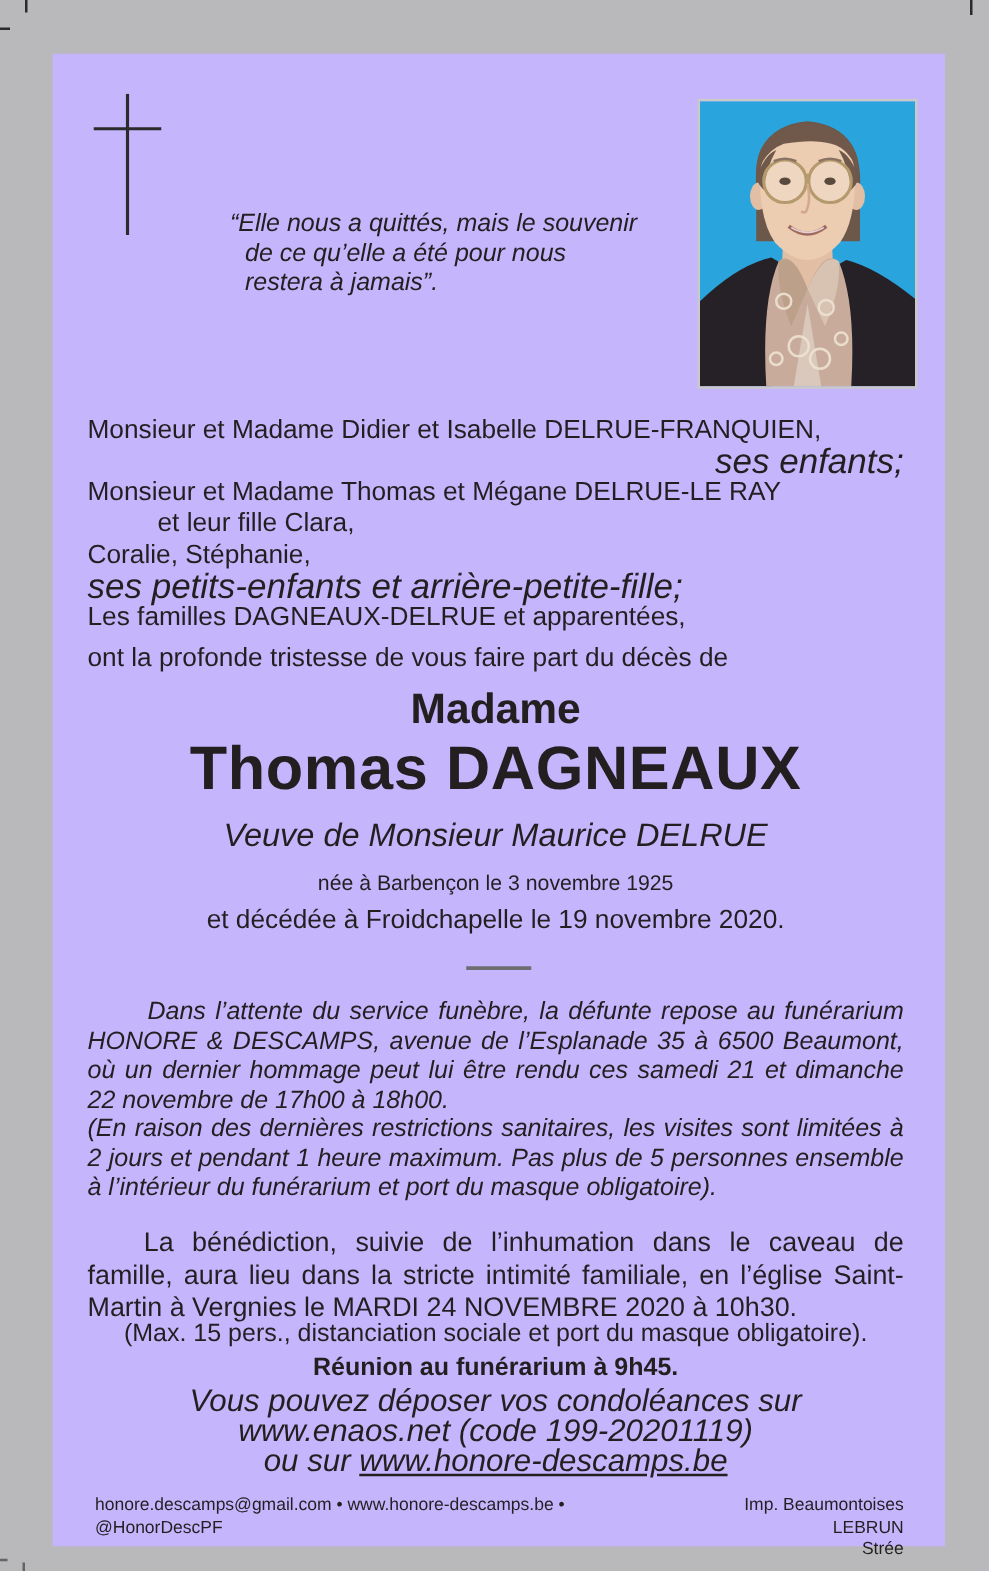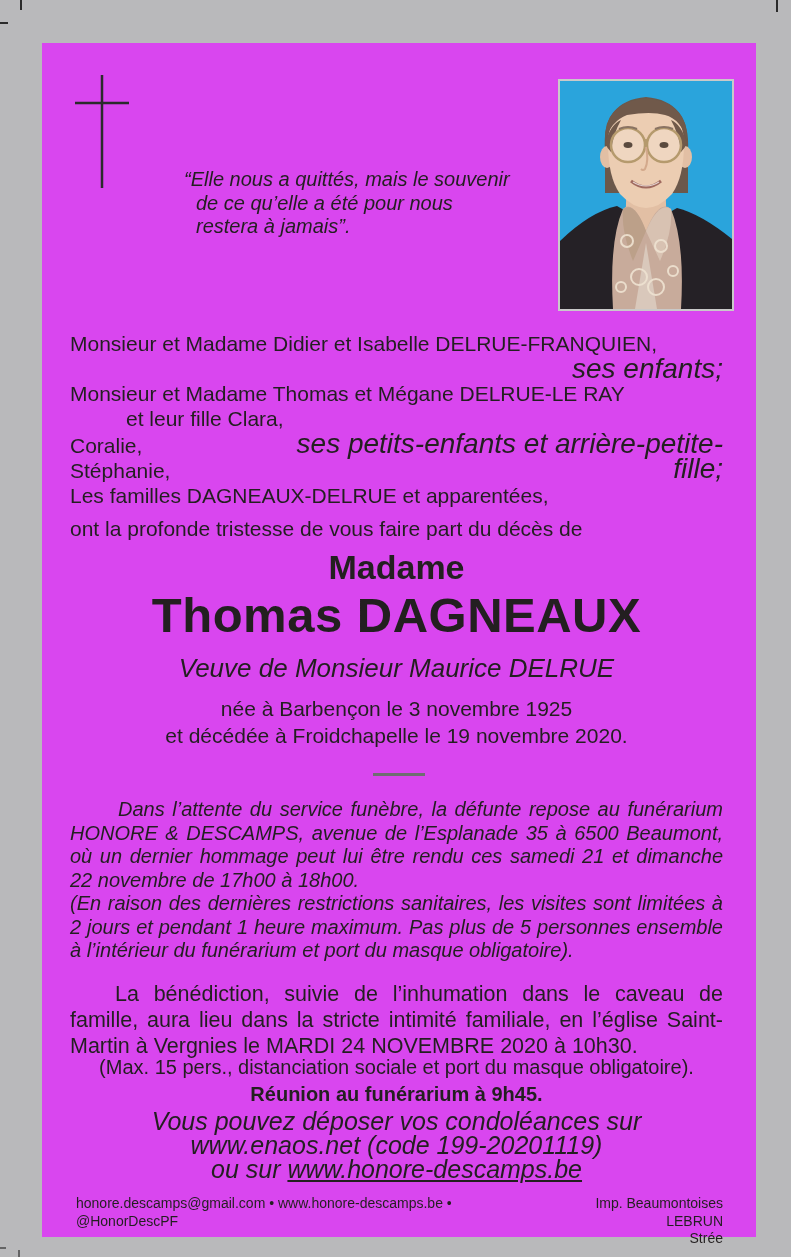--- a/index.html
+++ b/index.html
@@ -7,46 +7,46 @@
     width:791px;height:1257px;
     background:#b9b9bb;
     font-family:"Liberation Sans",sans-serif;
     color:#231f20;
     position:relative;
     overflow:hidden;
   }
   .crop{position:absolute;background:#2b2b2b;}
   .card{
     position:absolute;left:42px;top:43px;width:714px;height:1194px;
-    background:#d946ef;
+    background:#c4b5fd;
   }
   .abs{position:absolute;}
   .cross{left:32px;top:32px;width:56px;height:116px;}
   .quote{
     left:142px;top:125px;width:350px;
     font-style:italic;font-size:20px;line-height:23.5px;
     white-space:pre-line;
     padding-left:12px;text-indent:-12px;
   }
   .photo-frame{
     left:516px;top:36px;width:172px;height:228px;
     border:2px solid #c9c9c9;
   }
   .photo-frame svg{display:block;width:100%;height:100%;}
   .family{left:28px;right:33px;top:288px;font-size:21px;line-height:25px;}
   .family .rel{font-style:italic;font-size:28px;text-align:right;}
   .family .indent{padding-left:56px;}
-  .family .row{display:flex;justify-content:flex-end;align-items:baseline;}
+  .family .row{display:flex;justify-content:flex-end;align-items:baseline;flex-direction:column;}
   .family .mt10{}
   .family .mt8{margin-top:8px;}
   .center{left:28px;right:33px;text-align:center;}
   .title-madame{top:507px;font-weight:bold;font-size:34px;line-height:1;}
   .title-name{top:548px;font-weight:bold;font-size:49px;line-height:1;letter-spacing:.5px;}
   .widow{top:612px;font-style:italic;font-size:26px;line-height:1;}
-  .birth{top:655px;font-size:21px;line-height:1;}
+  .birth{top:655px;font-size:17px;line-height:1;}
   .death{top:682px;font-size:21px;line-height:1;}
   .sep{left:50%;top:730px;width:52px;height:3px;margin-left:-26px;background:#6e6e70;}
   .visitation{left:28px;right:33px;top:755px;font-style:italic;font-size:20px;line-height:23.5px;text-align:justify;}
   .visitation p{margin:0;}
   .visitation .main{text-indent:48px;}
   .ceremony{left:28px;right:33px;top:938px;font-size:21.5px;line-height:26px;text-align:justify;}
   .ceremony p{margin:0;text-indent:45px;}
   .maxnote{top:1014px;font-size:20px;line-height:1;}
   .meeting{top:1041px;font-size:20px;font-weight:bold;line-height:1;}
   .condolences{top:1066px;font-style:italic;font-size:25px;line-height:24px;}

